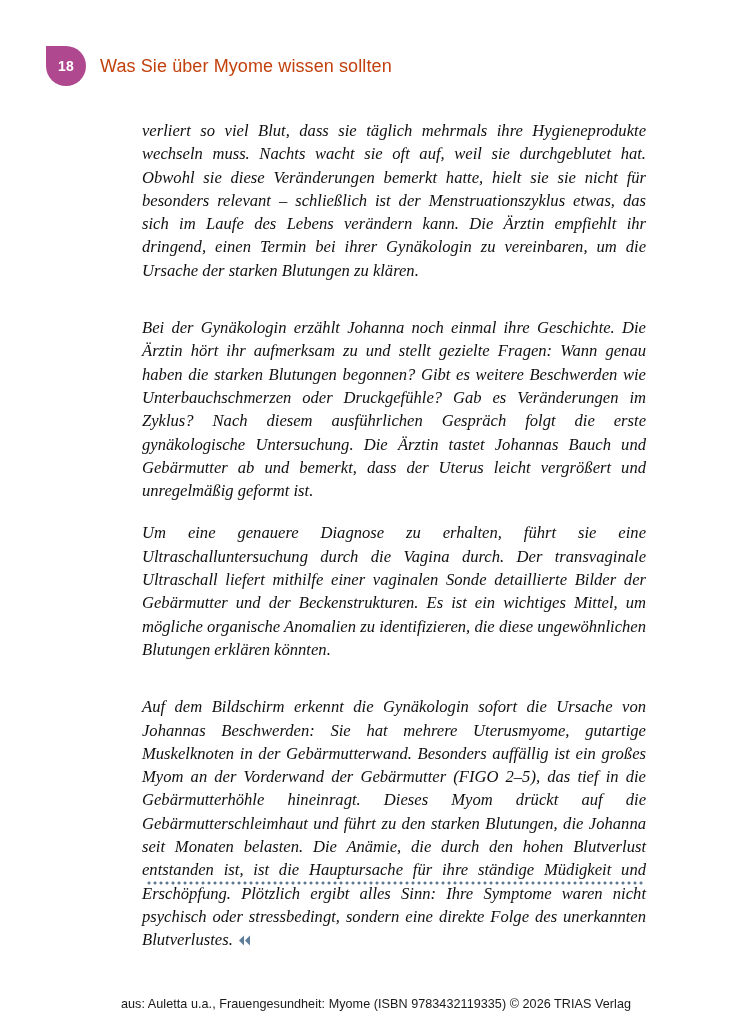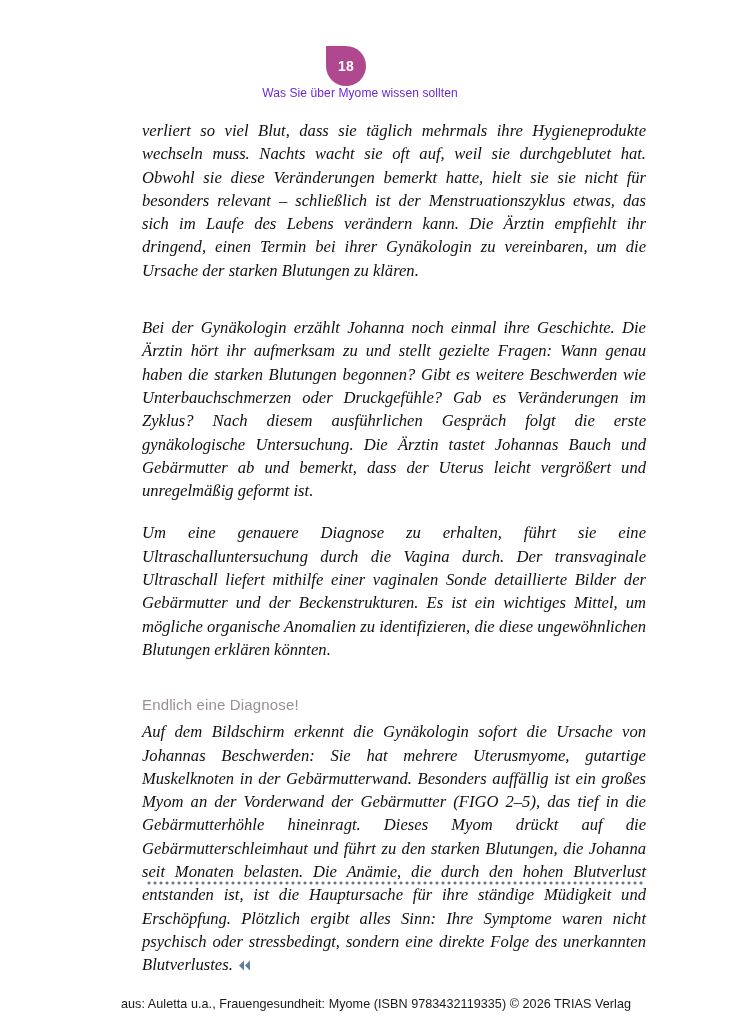--- a/index.html
+++ b/index.html
@@ -26,21 +26,20 @@
 
   
   .page-header {
     position: absolute;
     left: 46px;
     top: 46px;
     width: 600px;
     height: 40px;
     display: flex;
     align-items: center;
-    flex-direction: column;
   }
 
   .page-number-badge {
     width: 40px;
     height: 40px;
     background: #b0488f;
     border-radius: 0 20px 20px 20px;
     display: flex;
     align-items: center;
     justify-content: center;
@@ -50,23 +49,23 @@
   .page-number-badge span {
     color: #ffffff;
     font-size: 14px;
     font-weight: 600;
     letter-spacing: .2px;
     line-height: 1;
     font-family: "Liberation Sans", sans-serif;
   }
 
   .running-title {
-    margin-left: 28px;
-    color: #6d28d9;
-    font-size: 12px;
+    margin-left: 14px;
+    color: #c2410c;
+    font-size: 18px;
     font-weight: 400;
     letter-spacing: .1px;
     white-space: nowrap;
     font-family: "Liberation Sans", sans-serif;
   }
 
   
   .content {
     position: absolute;
     left: 142px;
@@ -163,21 +162,20 @@
 
     <div class="gap-before-heading"></div>
 
 
     <p class="body-par">Bei der Gynäkologin erzählt Johanna noch einmal ihre Geschichte. Die Ärztin hört ihr aufmerksam zu und stellt gezielte Fragen: Wann genau haben die starken Blutungen begonnen? Gibt es weitere Beschwerden wie Unterbauchschmerzen oder Druckgefühle? Gab es Veränderungen im Zyklus? Nach diesem ausführlichen Gespräch folgt die erste gynäkologische Untersuchung. Die Ärztin tastet Johannas Bauch und Gebärmutter ab und bemerkt, dass der Uterus leicht vergrößert und unregelmäßig geformt ist.</p>
 
     <p class="body-par">Um eine genauere Diagnose zu erhalten, führt sie eine Ultraschalluntersuchung durch die Vagina durch. Der transvaginale Ultraschall liefert mithilfe einer vaginalen Sonde detaillierte Bilder der Gebärmutter und der Beckenstrukturen. Es ist ein wichtiges Mittel, um mögliche organische Anomalien zu identifizieren, die diese ungewöhnlichen Blutungen erklären könnten.</p>
 
     <div class="gap-before-heading"></div>
 
-    <h2 class="section-heading diagnose">Endlich eine Diagnose!</h2>
 
     <p class="body-par"><span>Auf dem Bildschirm erkennt die Gynäkologin sofort die Ursache von Johannas Beschwerden: Sie hat mehrere Uterusmyome, gutartige Muskelknoten in der Gebärmutterwand. Besonders auffällig ist ein großes Myom an der Vorderwand der Gebärmutter (FIGO 2–5), das tief in die Gebärmutterhöhle hineinragt. Dieses Myom drückt auf die Gebärmutterschleimhaut und führt zu den starken Blutungen, die Johanna seit Monaten belasten. Die Anämie, die durch den hohen Blutverlust entstanden ist, ist die Hauptursache für ihre ständige Müdigkeit und Erschöpfung. Plötzlich ergibt alles Sinn: Ihre Symptome waren nicht psychisch oder stressbedingt, sondern eine direkte Folge des unerkannten Blutverlustes.</span><span class="end-marker"><svg viewBox="0 0 13 11" width="13" height="11" aria-hidden="true">
             <polygon points="6,0.6 6,10.4 1,5.5" fill="#5d7d9a"></polygon>
             <polygon points="12,0.6 12,10.4 7,5.5" fill="#5d7d9a"></polygon>
           </svg></span></p>
 
   </div>
 
   <div class="dotted-rule"></div>
 

